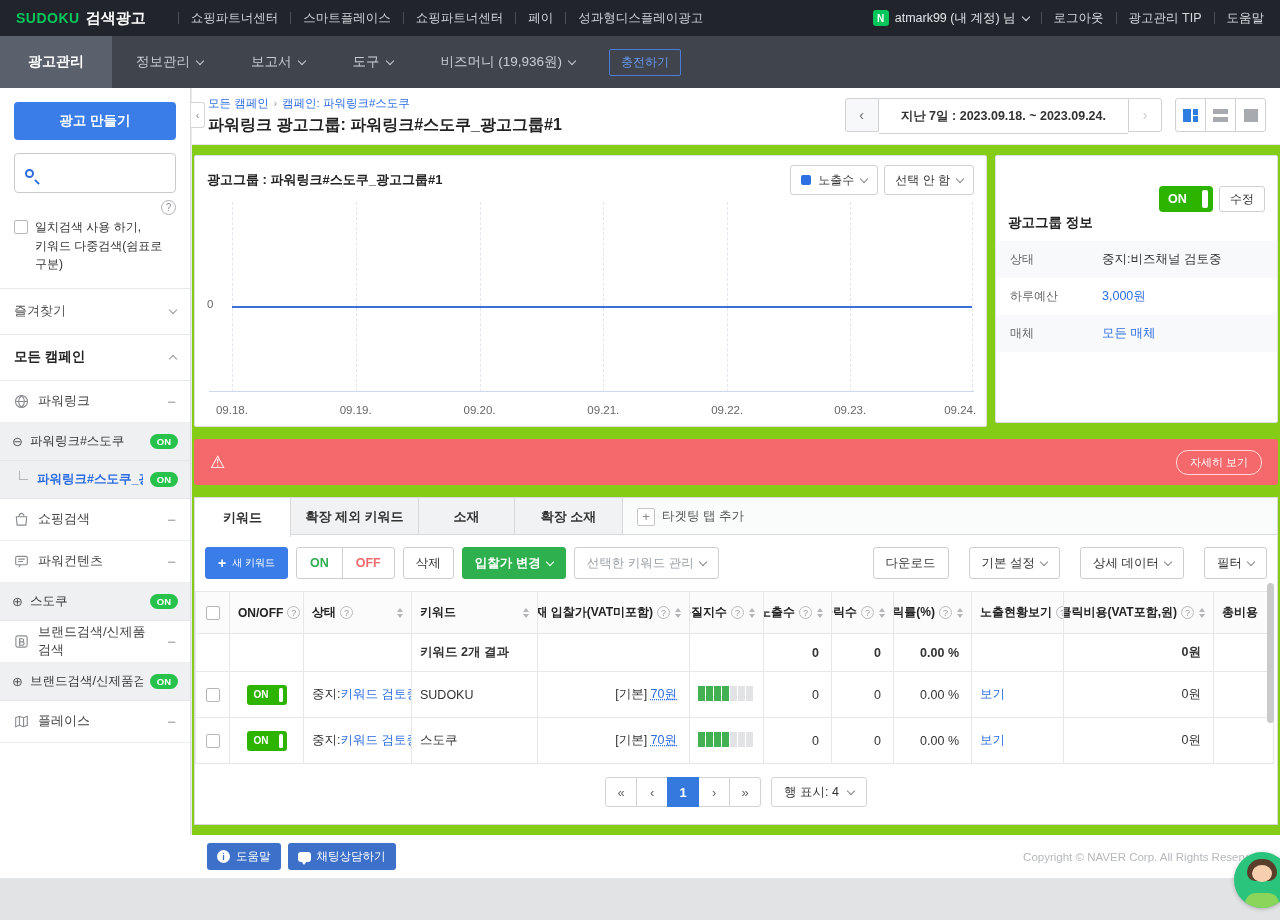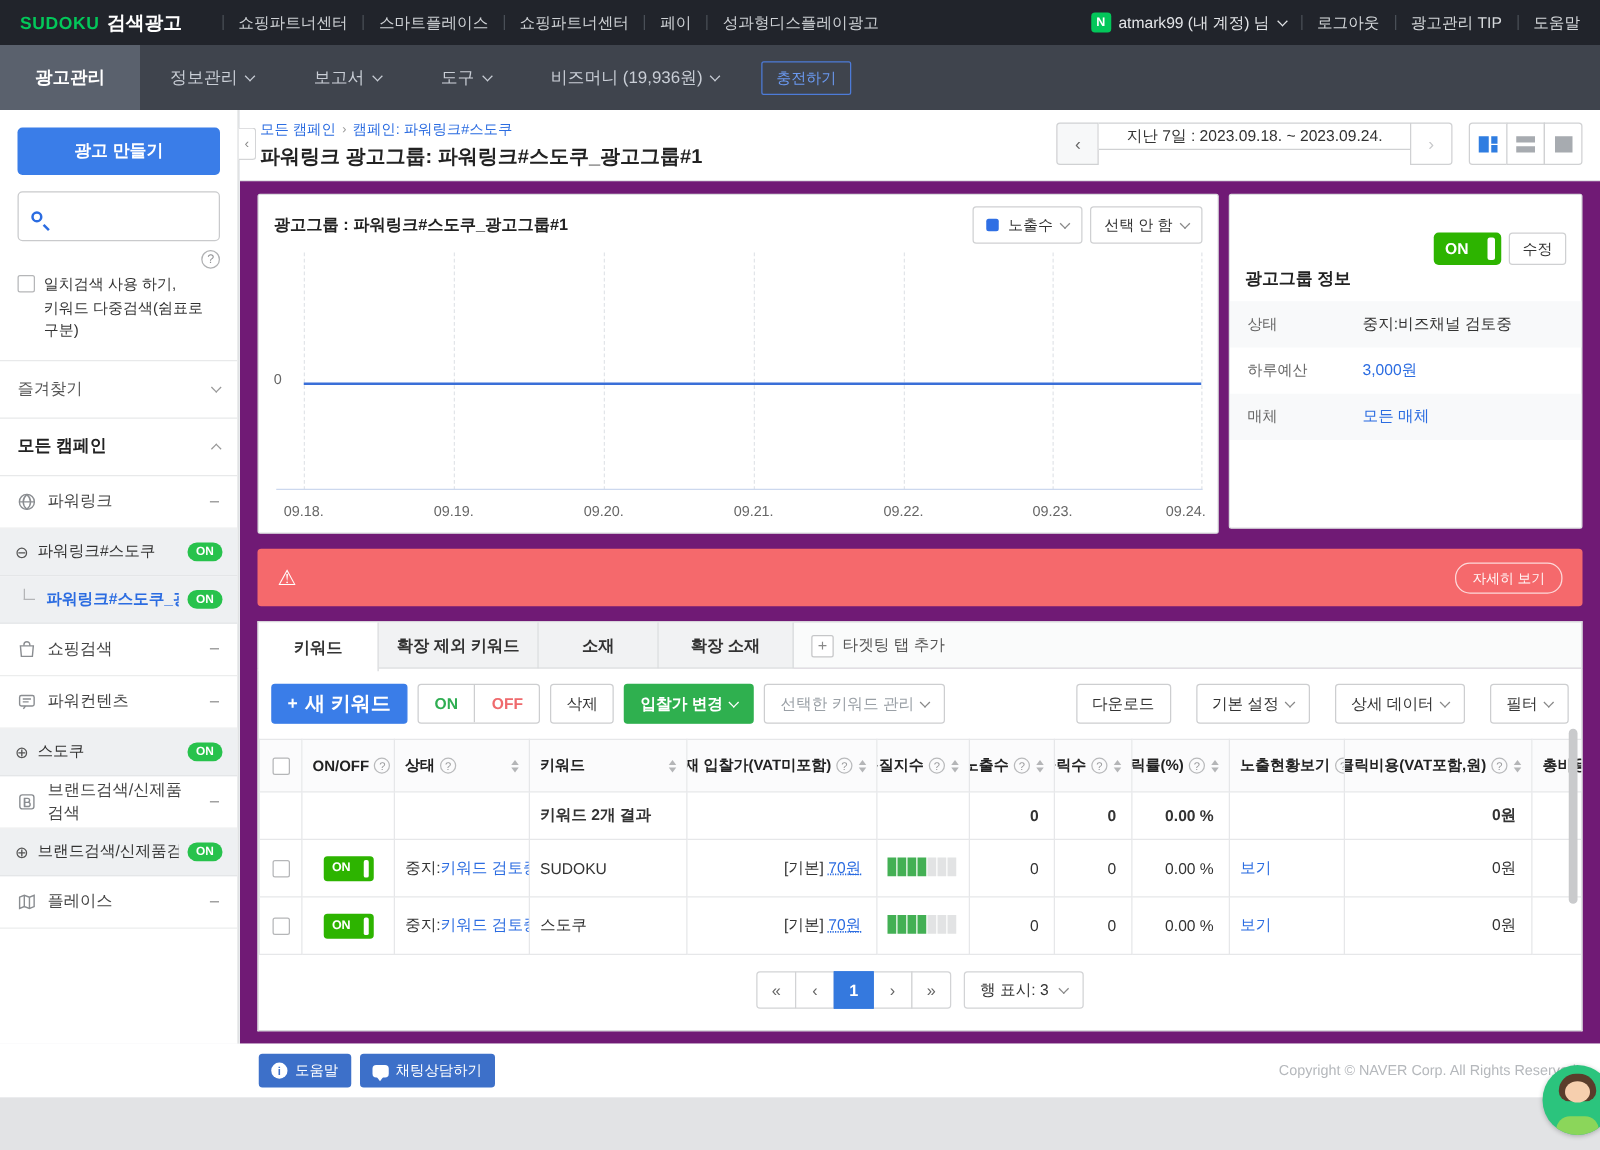--- a/index.html
+++ b/index.html
@@ -61,35 +61,35 @@
   .main-head { height:57px; background:#fff; border-bottom:1px solid #e3e4e6; display:flex; justify-content:space-between; padding:8px 14px 0 16px; }
   .crumbs { font-size:11.5px; display:flex; gap:5px; align-items:center; }
   .crumbs .bc { color:#2b6ce1; cursor:pointer; }
   .crumbs .gt { color:#999; font-size:10px; }
   .page-title { margin-top:4px; font-size:16px; font-weight:700; color:#222; }
   .head-right { display:flex; gap:8px; align-items:flex-start; padding-top:2px; }
   .date-group { display:flex; }
   .dbtn { width:34px; height:34px; border:1px solid #d0d1d3; background:#f7f8f9; display:grid; place-items:center; color:#666; font-size:14px; cursor:pointer; }
   .dbtn.first { border-radius:3px 0 0 3px; }
   .dbtn.last { border-radius:0 3px 3px 0; color:#c8c9cb; background:#fff; }
-  .date-label { height:22px; border:1px solid #d0d1d3; border-left:none; border-right:none; background:#fff; display:flex; align-items:center; padding:0 22px; font-size:12.5px; font-weight:400; color:#333; cursor:pointer; }
+  .date-label { height:36px; border:1px solid #d0d1d3; border-left:none; border-right:none; background:#fff; display:flex; align-items:center; padding:0 22px; font-size:12.5px; font-weight:700; color:#333; cursor:pointer; }
   .view-group { display:flex; margin-left:6px; }
   .vbtn { width:31px; height:34px; border:1px solid #d0d1d3; margin-left:-1px; background:#fff; display:grid; place-items:center; cursor:pointer; }
   .vbtn.first { border-radius:3px 0 0 3px; }
   .vbtn.last { border-radius:0 3px 3px 0; }
   .ico-split { width:15px; height:13px; position:relative; }
   .ico-split i { position:absolute; background:#2f7de1; }
   .ico-split i:nth-child(1){ left:0; top:0; width:8px; height:13px; }
   .ico-split i:nth-child(2){ right:0; top:0; width:5px; height:6px; }
   .ico-split i:nth-child(3){ right:0; bottom:0; width:5px; height:6px; }
   .ico-rows { width:15px; height:13px; display:flex; flex-direction:column; justify-content:space-between; }
   .ico-rows i { height:5px; background:#a7abb0; }
   .ico-sq { width:14px; height:13px; background:#a7abb0; }
 
-  .content { position:absolute; top:57px; left:0; right:0; bottom:0; background:#701a75; padding:10px 14px; overflow:hidden; }
+  .content { position:absolute; top:57px; left:0; right:0; bottom:0; background:#84cc16; padding:10px 2px; overflow:hidden; }
   .row1 { display:flex; gap:8px; }
 
   
   .chart-panel { flex:1; height:272px; background:#fff; border:1px solid #dcdee0; border-radius:2px; position:relative; }
   .cp-head { display:flex; align-items:center; justify-content:space-between; padding:9px 12px; }
   .cp-title { font-size:13px; font-weight:700; color:#222; }
   .cp-dds { display:flex; gap:6px; }
   .dd { height:30px; border:1px solid #cfd0d2; border-radius:3px; background:#fff; display:inline-flex; align-items:center; gap:7px; padding:0 10px; font-size:12px; color:#333; cursor:pointer; }
   .dd .chev { color:#888; }
   .swatch { width:10px; height:10px; background:#2f6fe4; border-radius:2px; }
@@ -127,21 +127,21 @@
   .t1{width:96px;} .t2{width:128px;} .t3{width:96px;} .t4{width:108px;}
   .add-tab { display:flex; align-items:center; gap:7px; padding:0 14px; font-size:12.5px; color:#555; cursor:pointer; }
   .plus-box { width:18px; height:18px; border:1px solid #c5c6c8; border-radius:2px; background:#fff; display:grid; place-items:center; color:#888; font-size:13px; }
   .plus-box::before { content:"+"; }
 
   
   .panel { background:#fff; border:1px solid #d8d9db; border-top:none; position:relative; overflow:hidden; }
   .toolbar { display:flex; align-items:center; gap:8px; padding:12px 10px; }
   .btn { height:32px; display:inline-flex; align-items:center; gap:6px; padding:0 12px; border-radius:3px; font-size:12.5px; border:1px solid #cdced0; background:#fff; color:#333; cursor:pointer; }
   .btn .chev { color:#888; }
-  .btn-primary { background:#3a7de8; border-color:#3a7de8; color:#fff; font-weight:700; font-size:16px; }
+  .btn-primary { background:#3a7de8; border-color:#3a7de8; color:#fff; font-weight:400; font-size:10px; }
   .bplus::before { content:"+"; font-weight:700; font-size:14px; }
   .onoff { display:inline-flex; border:1px solid #cdced0; border-radius:3px; overflow:hidden; height:32px; }
   .onoff span { padding:0 13px; line-height:30px; font-size:12.5px; font-weight:700; cursor:pointer; }
   .onoff .on-half { color:#2fae52; }
   .onoff .off-half { color:#ef6a6d; border-left:1px solid #cdced0; }
   .btn-green { background:#2fb04f; border-color:#2fb04f; color:#fff; font-weight:700; }
   .btn-green .chev { color:#fff; }
   .btn-muted { color:#9aa0a6; }
   .toolbar-right { margin-left:auto; display:flex; gap:20px; }
 
@@ -656,21 +656,21 @@
 
         <div class="pager-row">
           <span class="pgroup">
             <span class="pbtn first">«</span>
             <span class="pbtn">‹</span>
             <span class="pbtn active">1</span>
             <span class="pbtn">›</span>
             <span class="pbtn last">»</span>
           </span>
           <span class="rows-dd">
-            <span>행 표시: 3</span>
+            <span>행 표시: 4</span>
             <span class="chev"></span>
           </span>
         </div>
         <span class="scroll-thumb"></span>
       </div>
     </div>
   </main>
 
   <div class="footer-white">
     <button class="fbtn">

